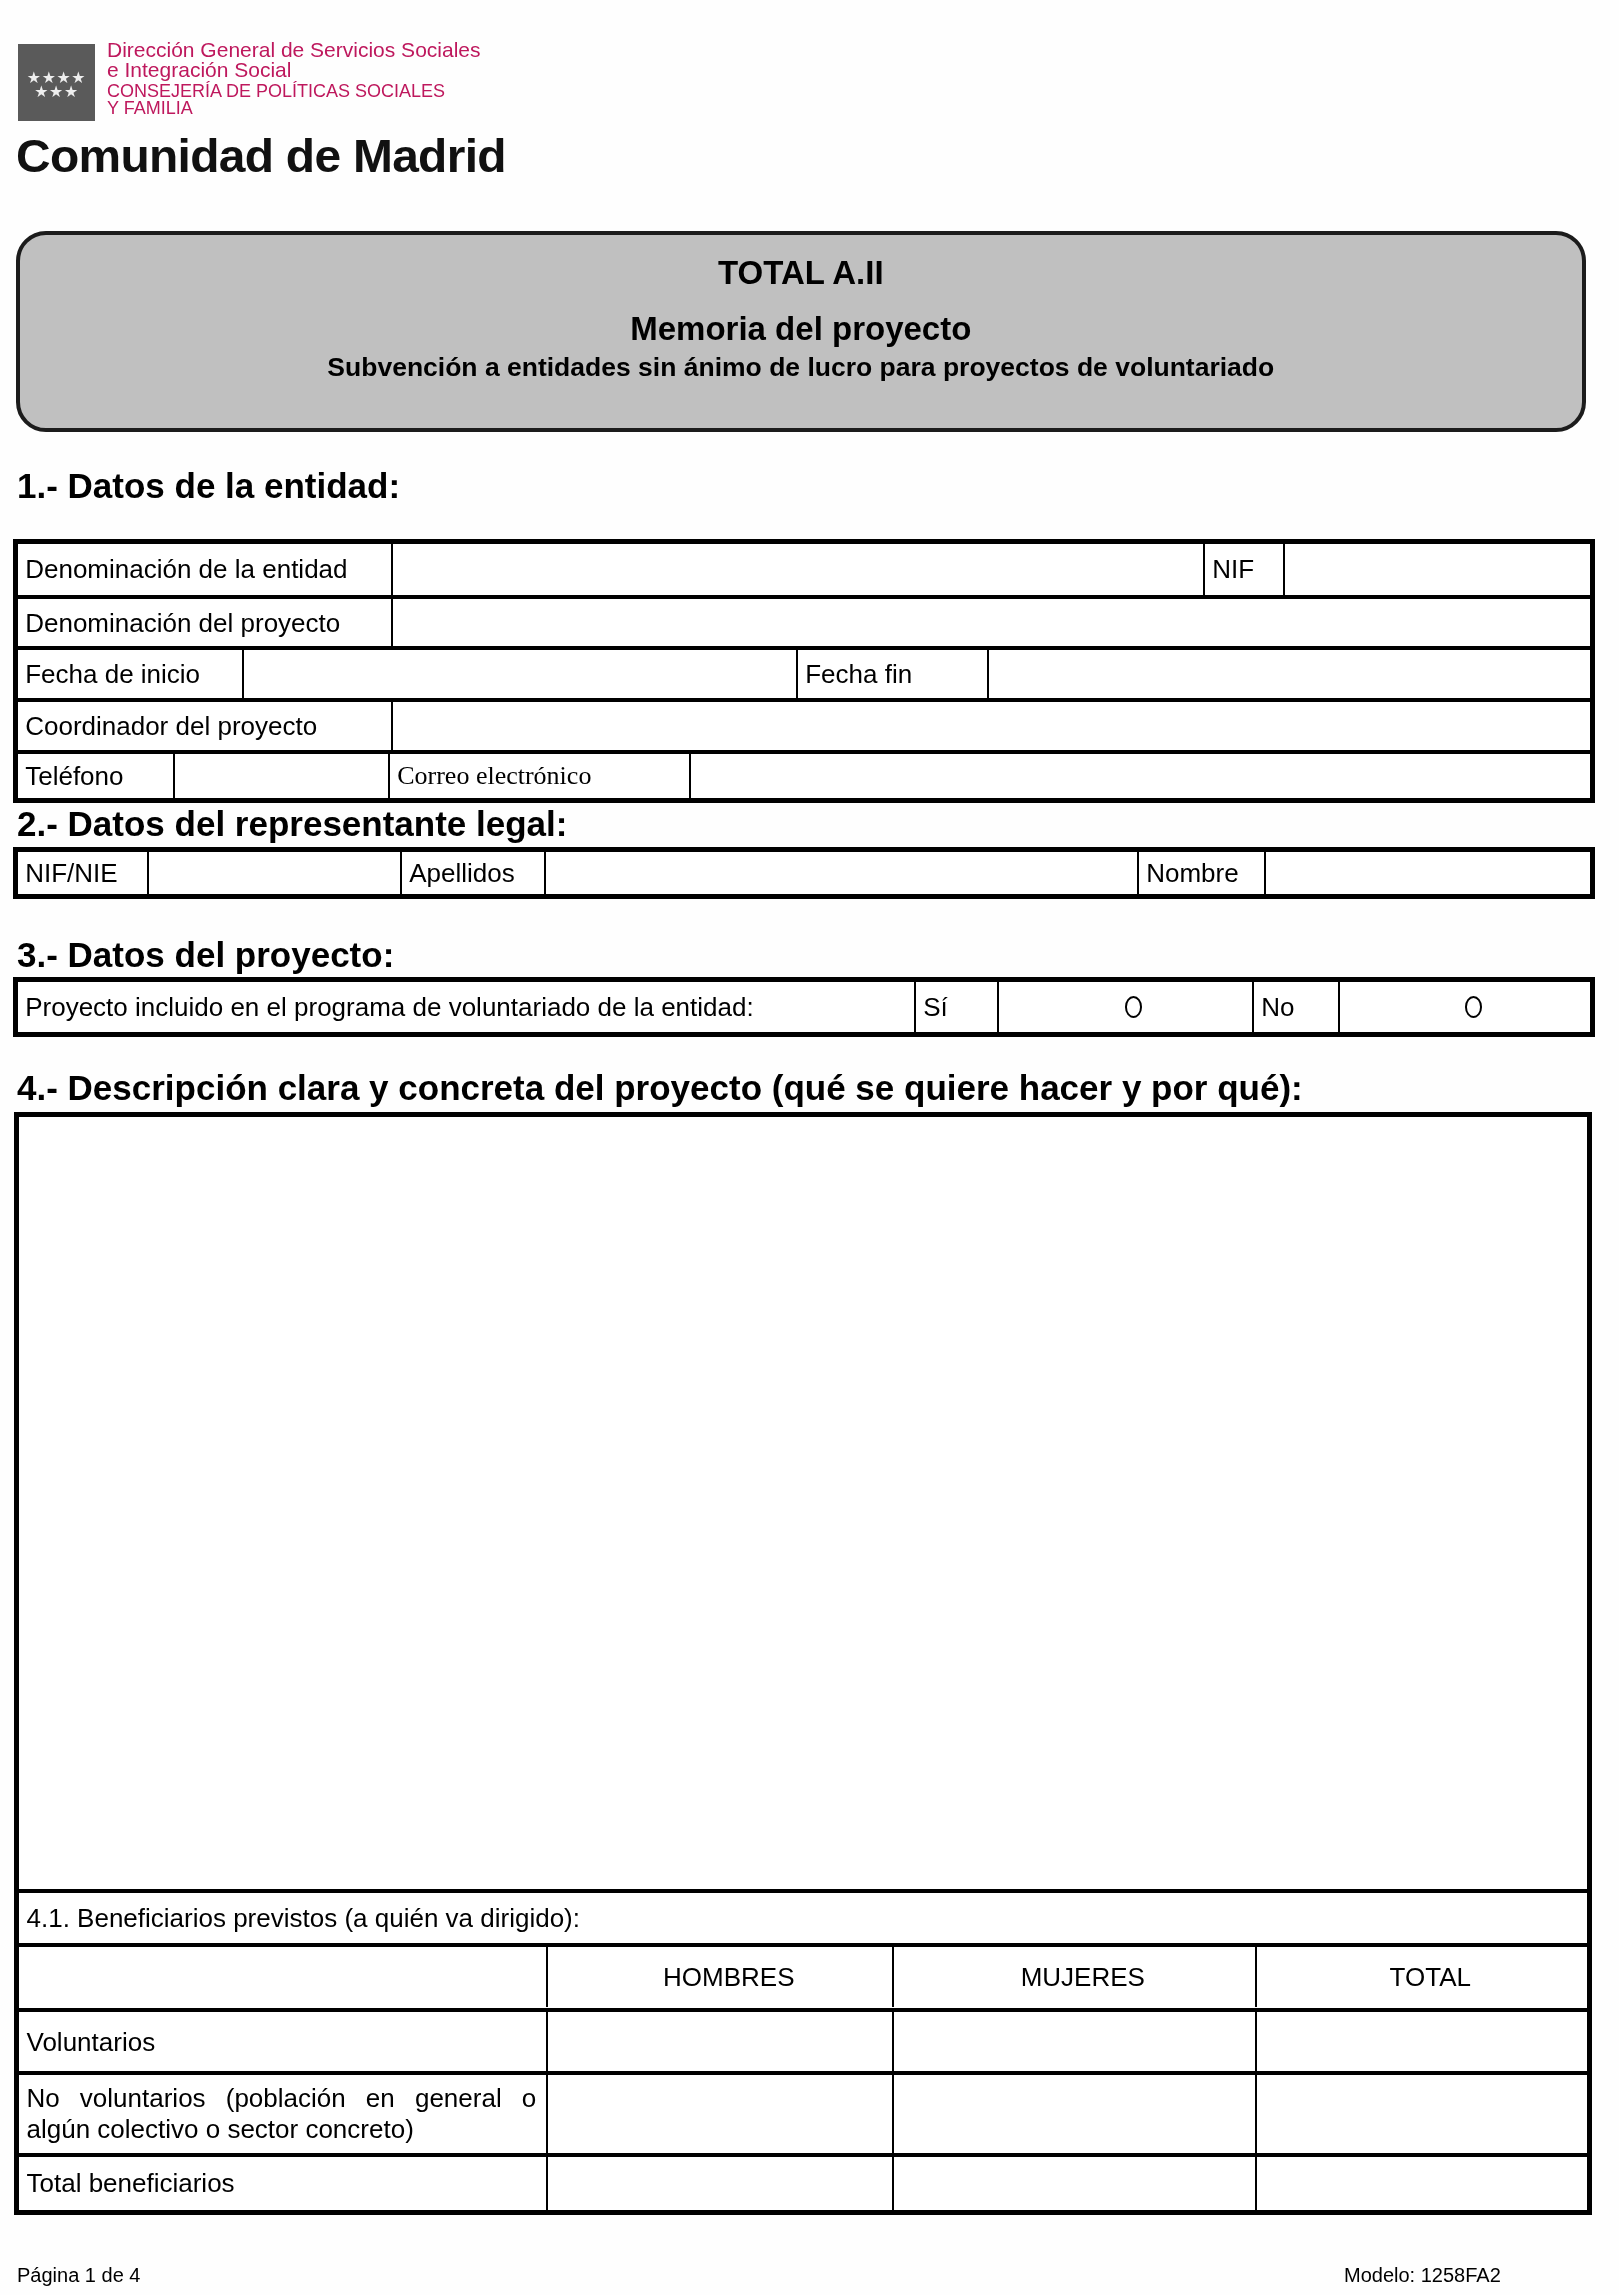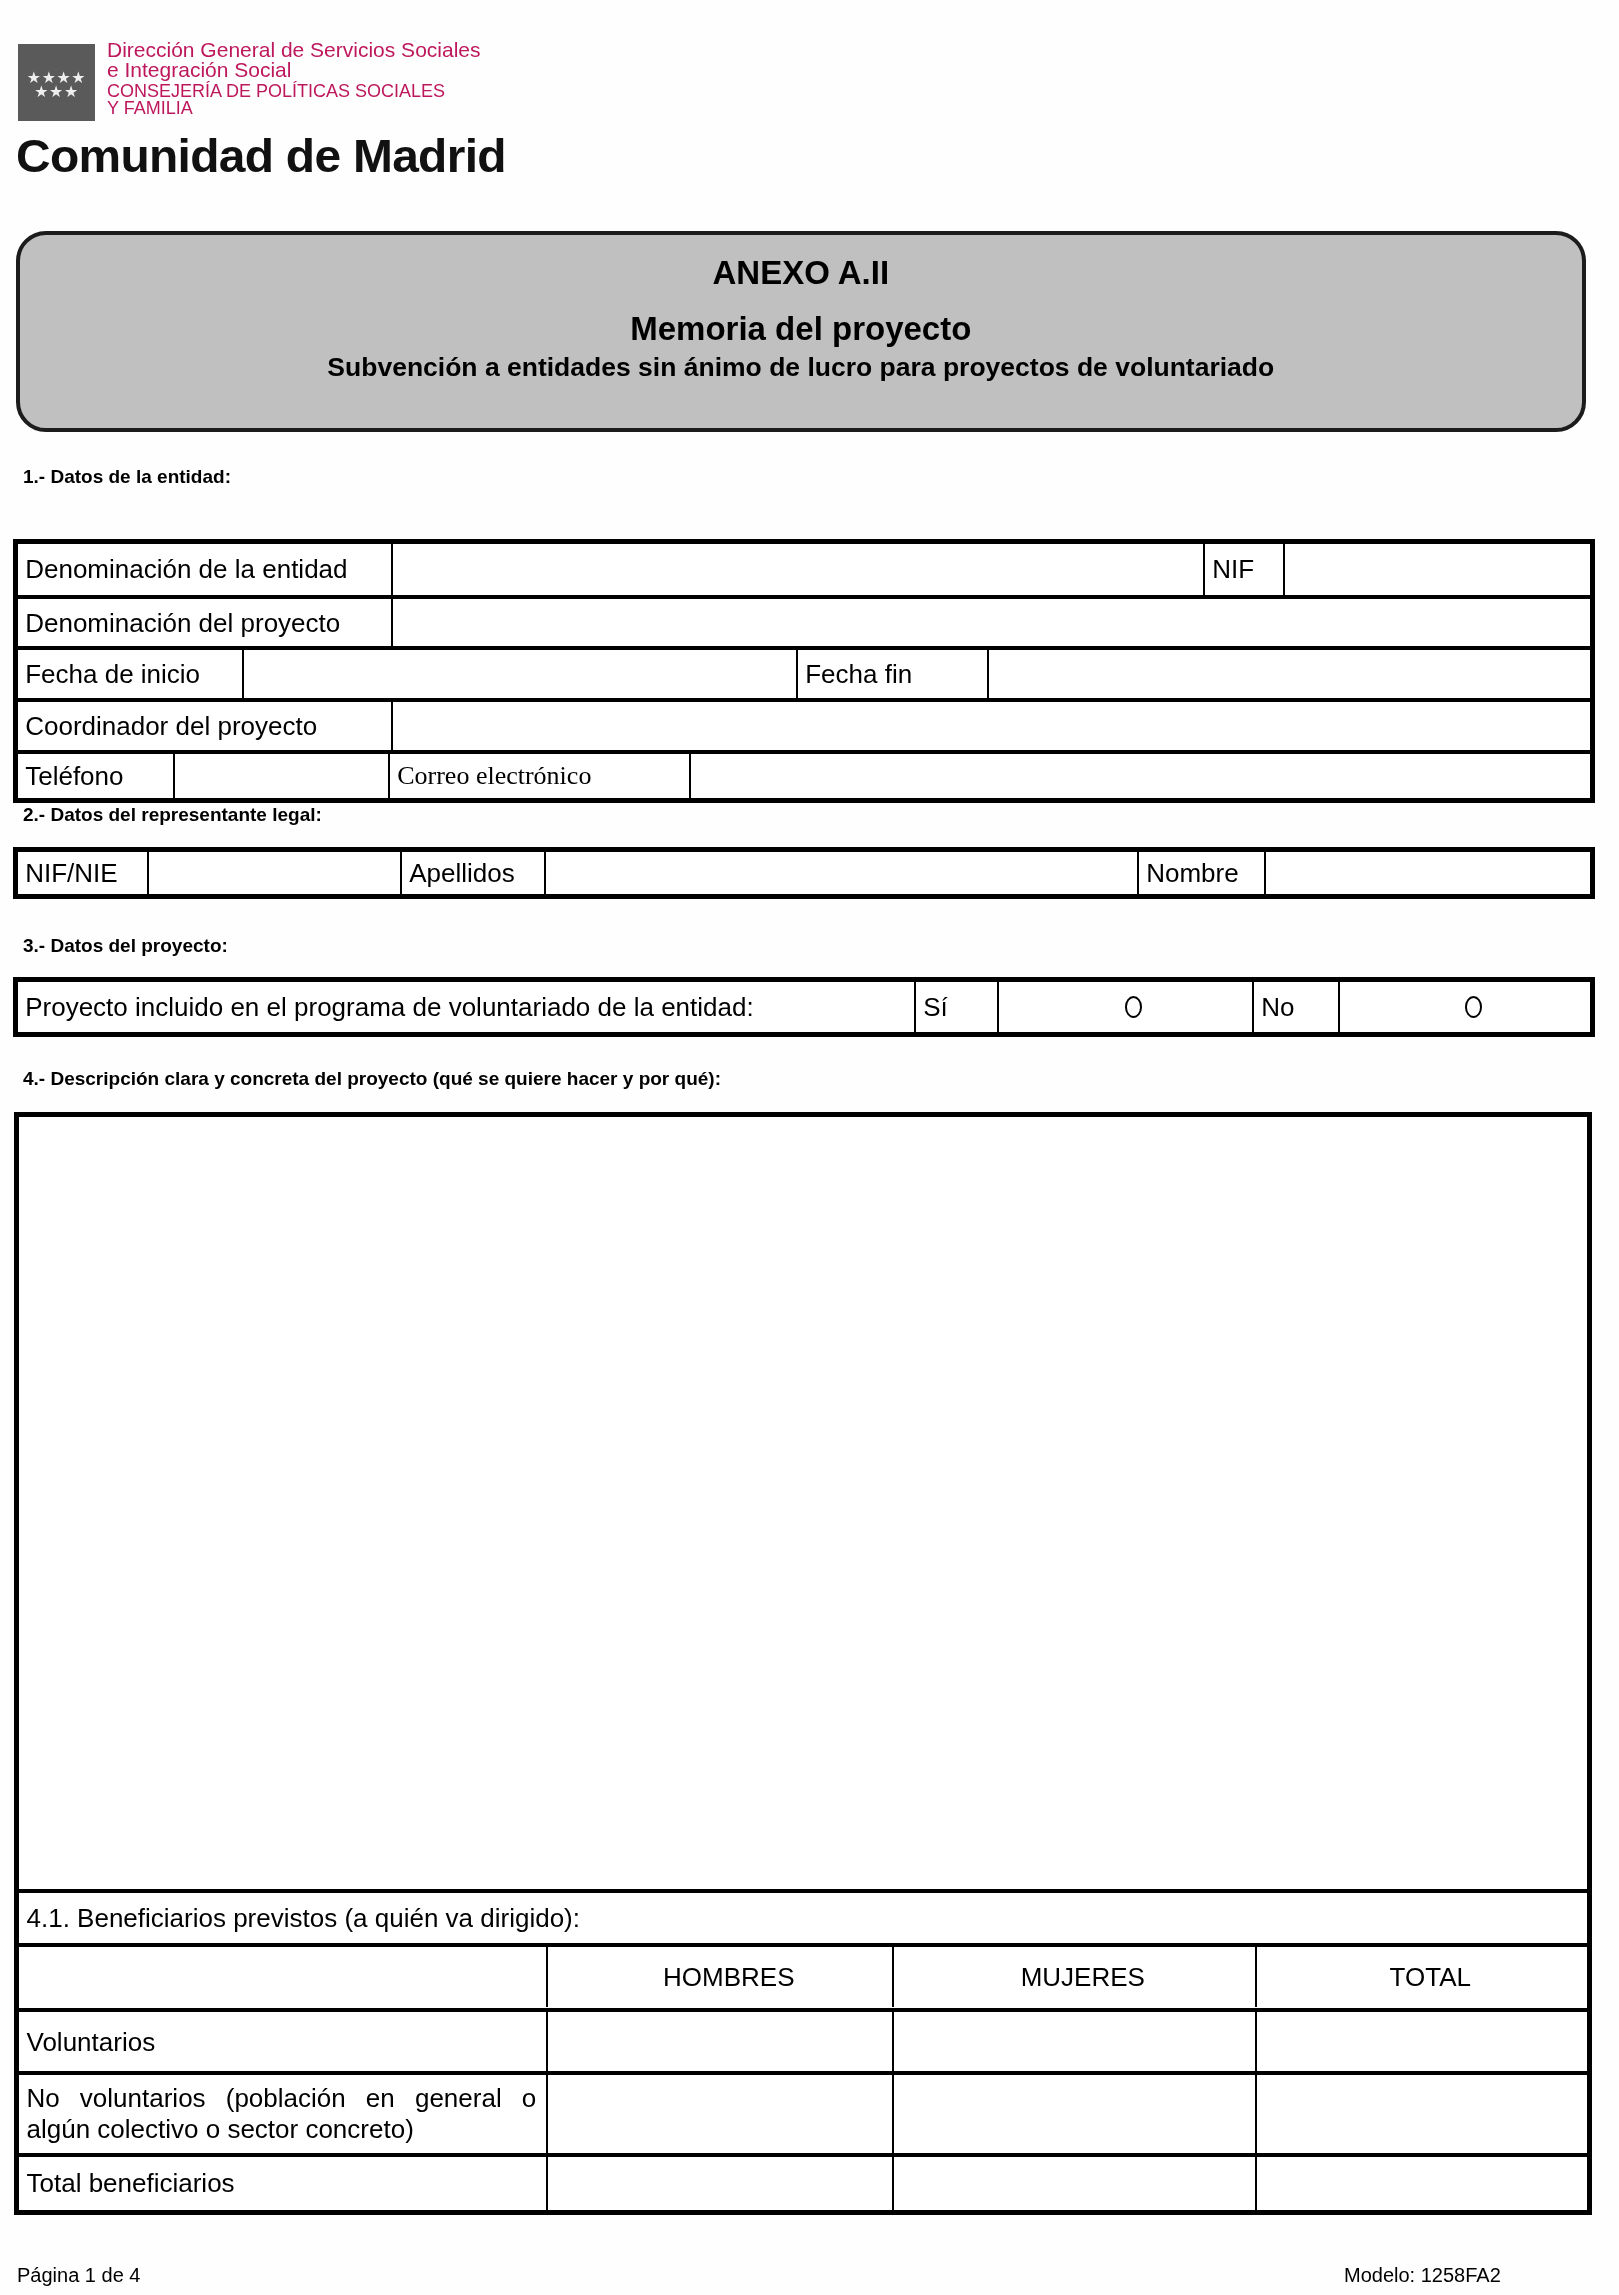--- a/index.html
+++ b/index.html
@@ -7,21 +7,21 @@
   .abs { position:absolute; }
   .logo-square { left:18px; top:44px; width:77px; height:77px; background:#5a5a5a; }
   .stars { position:absolute; left:0; top:27px; width:77px; text-align:center; color:#eee; font-size:15.8px; line-height:14.3px; letter-spacing:0.7px; }
   .logo-text { left:107px; top:40px; font-size:21px; line-height:20px; color:#be185d; }
   .logo-text .caps { font-size:18px; line-height:17px; }
   .brand { left:15.8px; top:128px; font-size:47px; font-weight:bold; letter-spacing:-0.7px; color:#111; transform:scaleX(1.02); transform-origin:left; }
   .title-box { left:15.8px; top:231px; width:1570px; height:201px; box-sizing:border-box; background:#c0c0c0; border:4.3px solid #1c1c1c; border-radius:30px; text-align:center; }
   .t1 { position:absolute; left:0; right:0; top:18.6px; font-size:33px; font-weight:bold; }
   .t2 { position:absolute; left:0; right:0; top:75px; font-size:33px; font-weight:bold; }
   .t3 { position:absolute; left:0; right:0; top:117px; font-size:26.5px; font-weight:bold; }
-  .sec-h { left:23px; font-size:19px; font-weight:bold; }
+  .sec-h { left:17px; font-size:35px; font-weight:bold; }
   .tbl { position:absolute; box-sizing:border-box; border:5px solid #000; background:#fff; }
   .row { position:absolute; left:0; right:0; box-sizing:border-box; }
   .row.sep { border-top:4.3px solid #000; }
   .cell { position:absolute; top:0; bottom:0; box-sizing:border-box; display:flex; align-items:center; font-size:26px; padding-left:7.2px; white-space:nowrap; }
   .cell.bl { border-left:2.1px solid #000; }
   .cell.center { justify-content:center; padding-left:16px; }
   .cell.wrap { white-space:normal; line-height:31.5px; text-align:justify; padding-right:10px; }
   .radio { width:17px; height:21.5px; border:2.1px solid #000; border-radius:50%; box-sizing:border-box; }
   .desc-area { position:absolute; left:0; right:0; top:0; height:772px; }
   .footer { top:2264px; font-size:20px; }
@@ -34,21 +34,21 @@
 </div>
 <div class="abs logo-text">
   <div>Dirección General de Servicios Sociales</div>
   <div>e Integración Social</div>
   <div class="caps" style="margin-top:2.9px">CONSEJERÍA DE POLÍTICAS SOCIALES</div>
   <div class="caps">Y FAMILIA</div>
 </div>
 <div class="abs brand">Comunidad de Madrid</div>
 
 <div class="abs title-box">
-  <div class="t1">ANEXO A.II</div>
+  <div class="t1">TOTAL A.II</div>
   <div class="t2">Memoria del proyecto</div>
   <div class="t3">Subvención a entidades sin ánimo de lucro para proyectos de voluntariado</div>
 </div>
 
 <div class="abs sec-h" style="top:466px">1.- Datos de la entidad:</div>
 <div class="tbl" style="left:13px; top:509px; width:1582px; height:264px;margin-top:30px;">
   <div class="row" style="top:0; height:51px;">
     <div class="cell" style="left:0; width:373px;">Denominación de la entidad</div>
     <div class="cell bl" style="left:373px; width:812px;"></div>
     <div class="cell bl" style="left:1185px; width:80px;">NIF</div>

